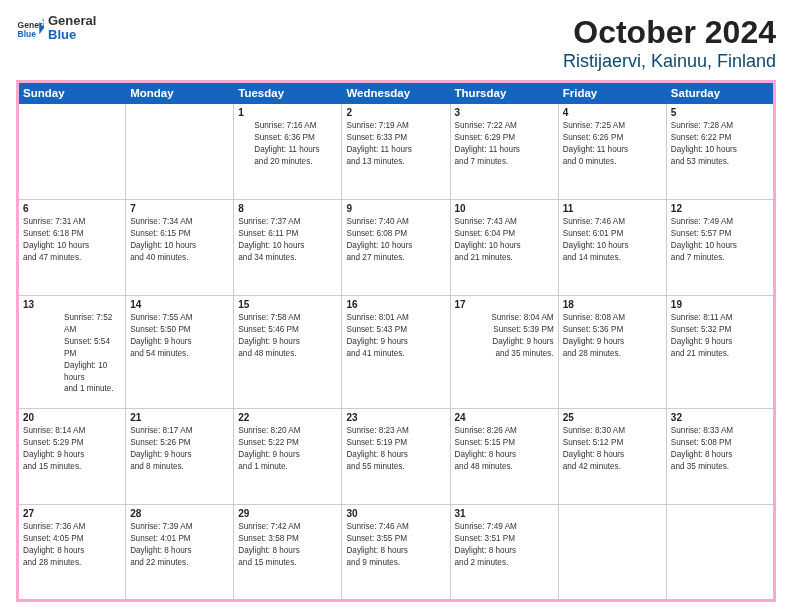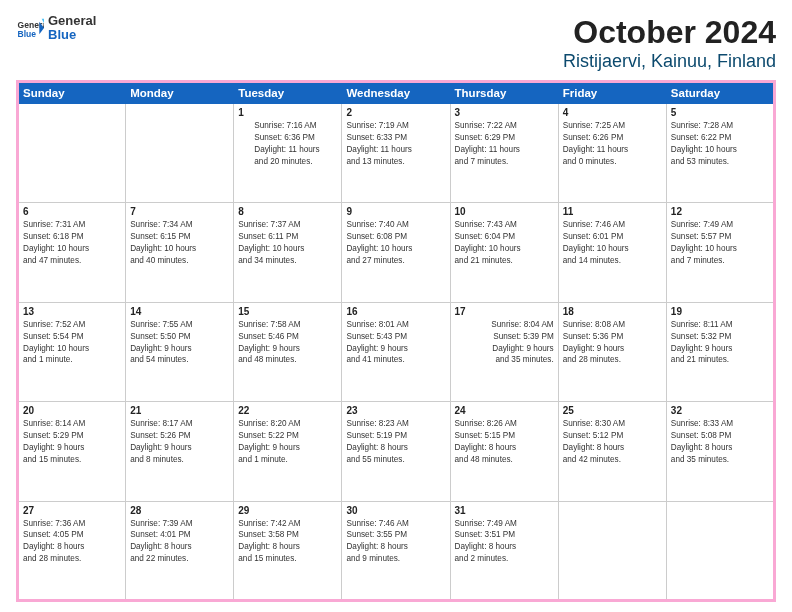--- a/index.html
+++ b/index.html
@@ -219,21 +219,21 @@
             <span class="day-num">12</span>
             <div class="day-info" style="white-space: pre-line;">Sunrise: 7:49 AM
 Sunset: 5:57 PM
 Daylight: 10 hours
 and 7 minutes.</div>
           </td>
         </tr>
         <tr>
           <td>
             <span class="day-num">13</span>
-            <div class="day-info" style="white-space: pre-line;">Sunrise: 7:52 AM
+            <div class="day-info" style="white-space: pre-line; margin-left: 41px;">Sunrise: 7:52 AM
 Sunset: 5:54 PM
 Daylight: 10 hours
 and 1 minute.</div>
           </td>
           <td>
             <span class="day-num">14</span>
             <div class="day-info" style="white-space: pre-line;">Sunrise: 7:55 AM
 Sunset: 5:50 PM
 Daylight: 9 hours
 and 54 minutes.</div>

